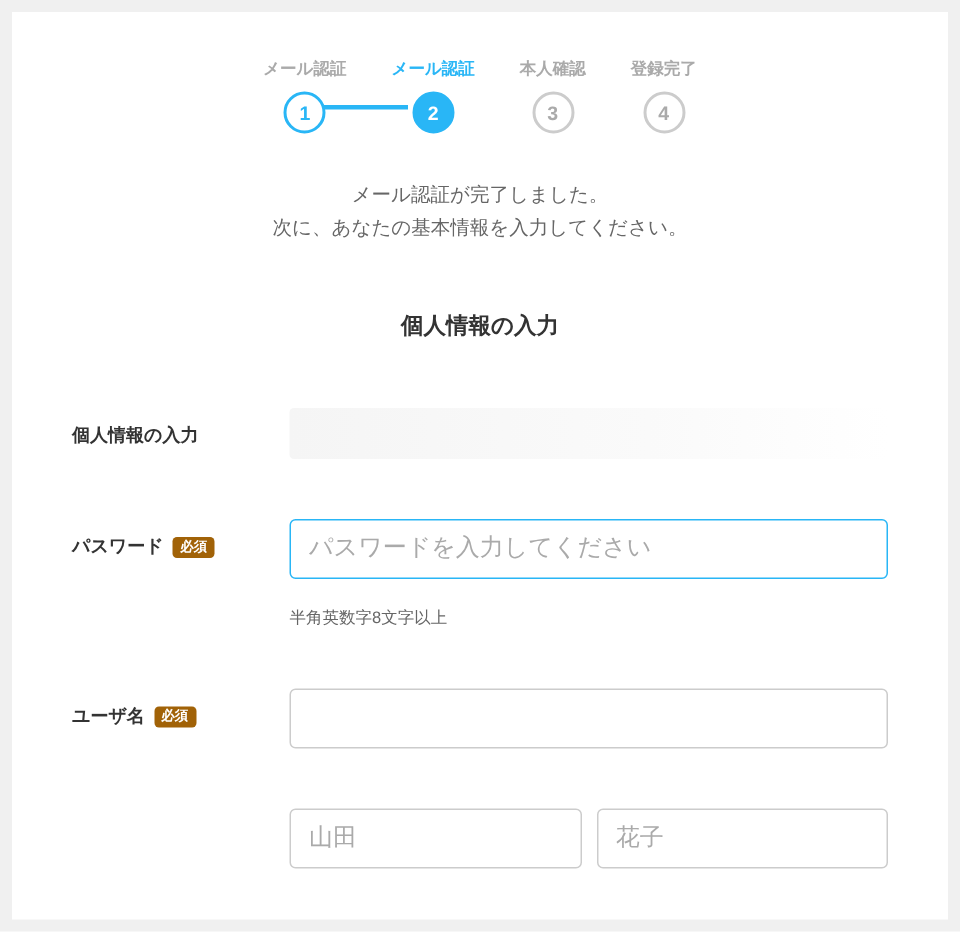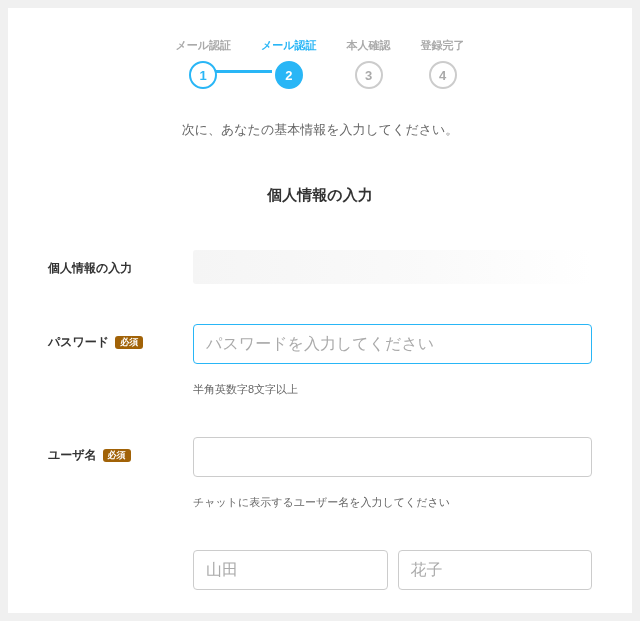--- a/index.html
+++ b/index.html
@@ -169,20 +169,21 @@
       <span class="step-label">本人確認</span>
       <span class="step-circle">3</span>
     </div>
     <div class="step">
       <span class="step-label">登録完了</span>
       <span class="step-circle">4</span>
     </div>
   </div>
 
   <div class="messages">
+    <p>メール認証が完了しました。</p>
     <p>次に、あなたの基本情報を入力してください。</p>
   </div>
 
   <h2 class="section-title">個人情報の入力</h2>
 
   <div class="form-row row-gap">
     <div class="form-label">
       <span>個人情報の入力</span>
     </div>
     <div class="form-fields">
@@ -201,21 +202,20 @@
     </div>
   </div>
 
   <div class="form-row row-gap">
     <div class="form-label">
       <span>ユーザ名</span>
       <span class="badge-required">必須</span>
     </div>
     <div class="form-fields stacked">
       <input type="text" class="gray-border" value="" style="">
-      <div class="hint">チャットに表示するユーザー名を入力してください</div>
     </div>
   </div>
 
   <div class="form-row row-gap-sm">
     <div class="form-label">
       
       
     </div>
     <div class="form-fields half-row">
       <input type="text" class="gray-border" placeholder="山田" style="">

